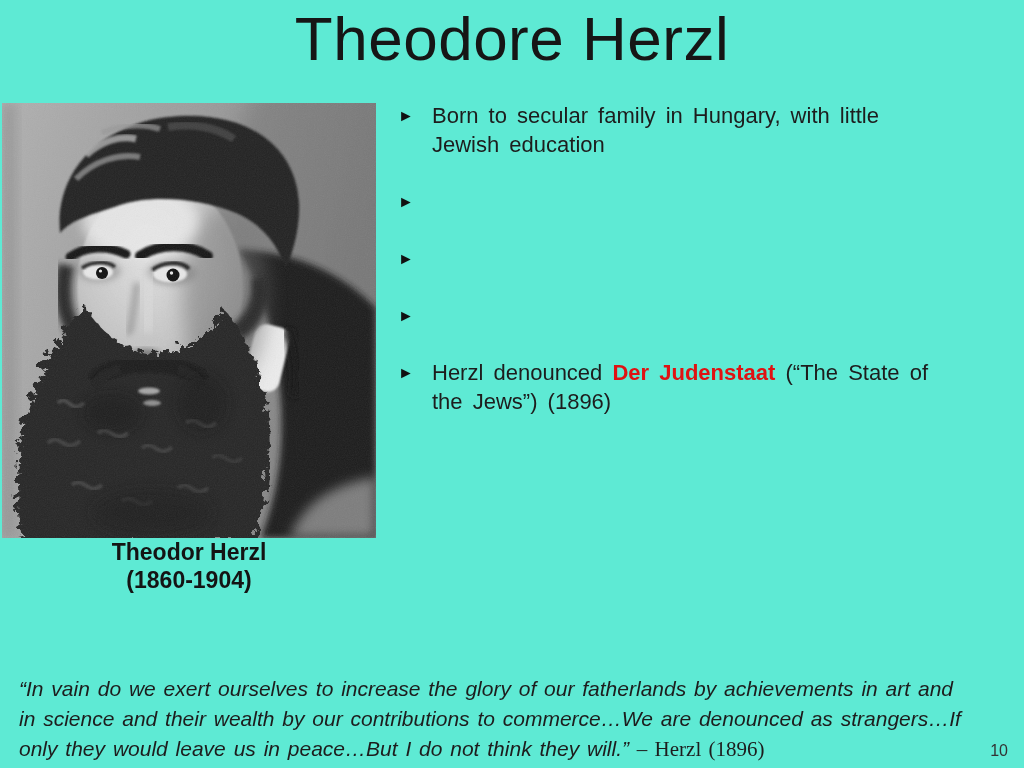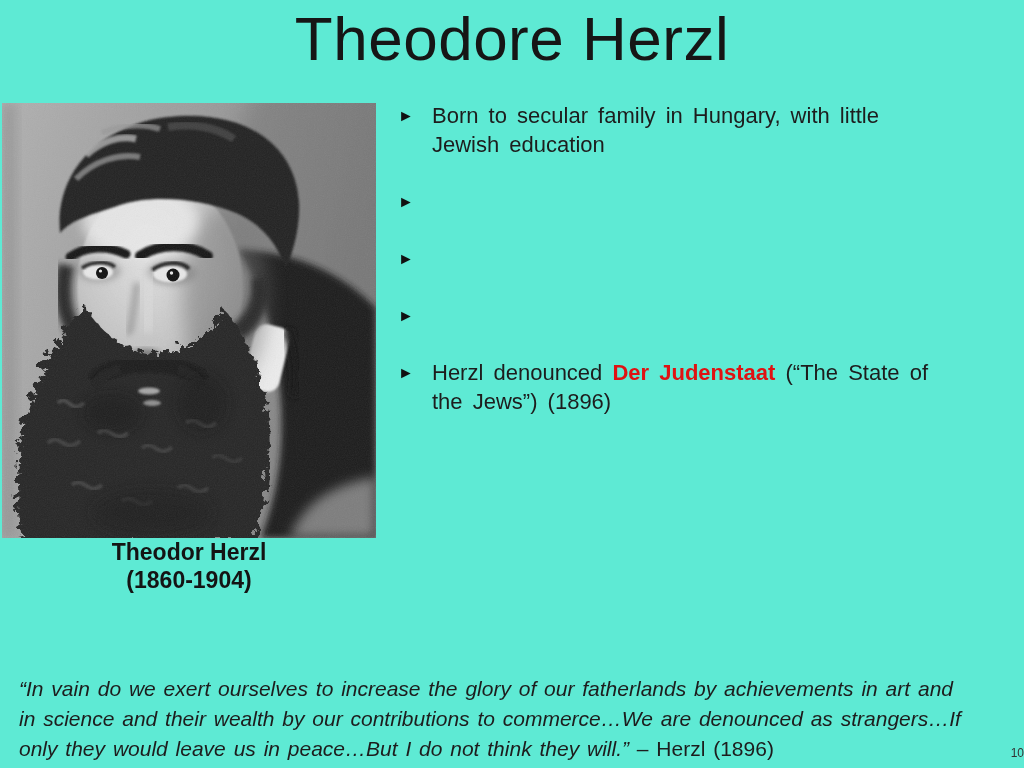--- a/index.html
+++ b/index.html
@@ -87,27 +87,28 @@
     color: #1d1d1d;
     word-spacing: 2px;
     margin-left: 9px;
   }
   .quote .quote-text {
     font-style: italic;
     white-space: pre-line;
   }
   .quote .attribution {
     font-style: normal;
+    font-family: Liberation Serif, serif;
   }
 
   .page-num {
     position: absolute;
-    right: 0;
+    right: 16px;
     bottom: 8px;
-    font-size: 12px;
+    font-size: 16px;
     color: #333333;
   }
 </style>
 </head>
 <body>
 
 <div class="slide">
 
   <div class="title">Theodore Herzl</div>
 

